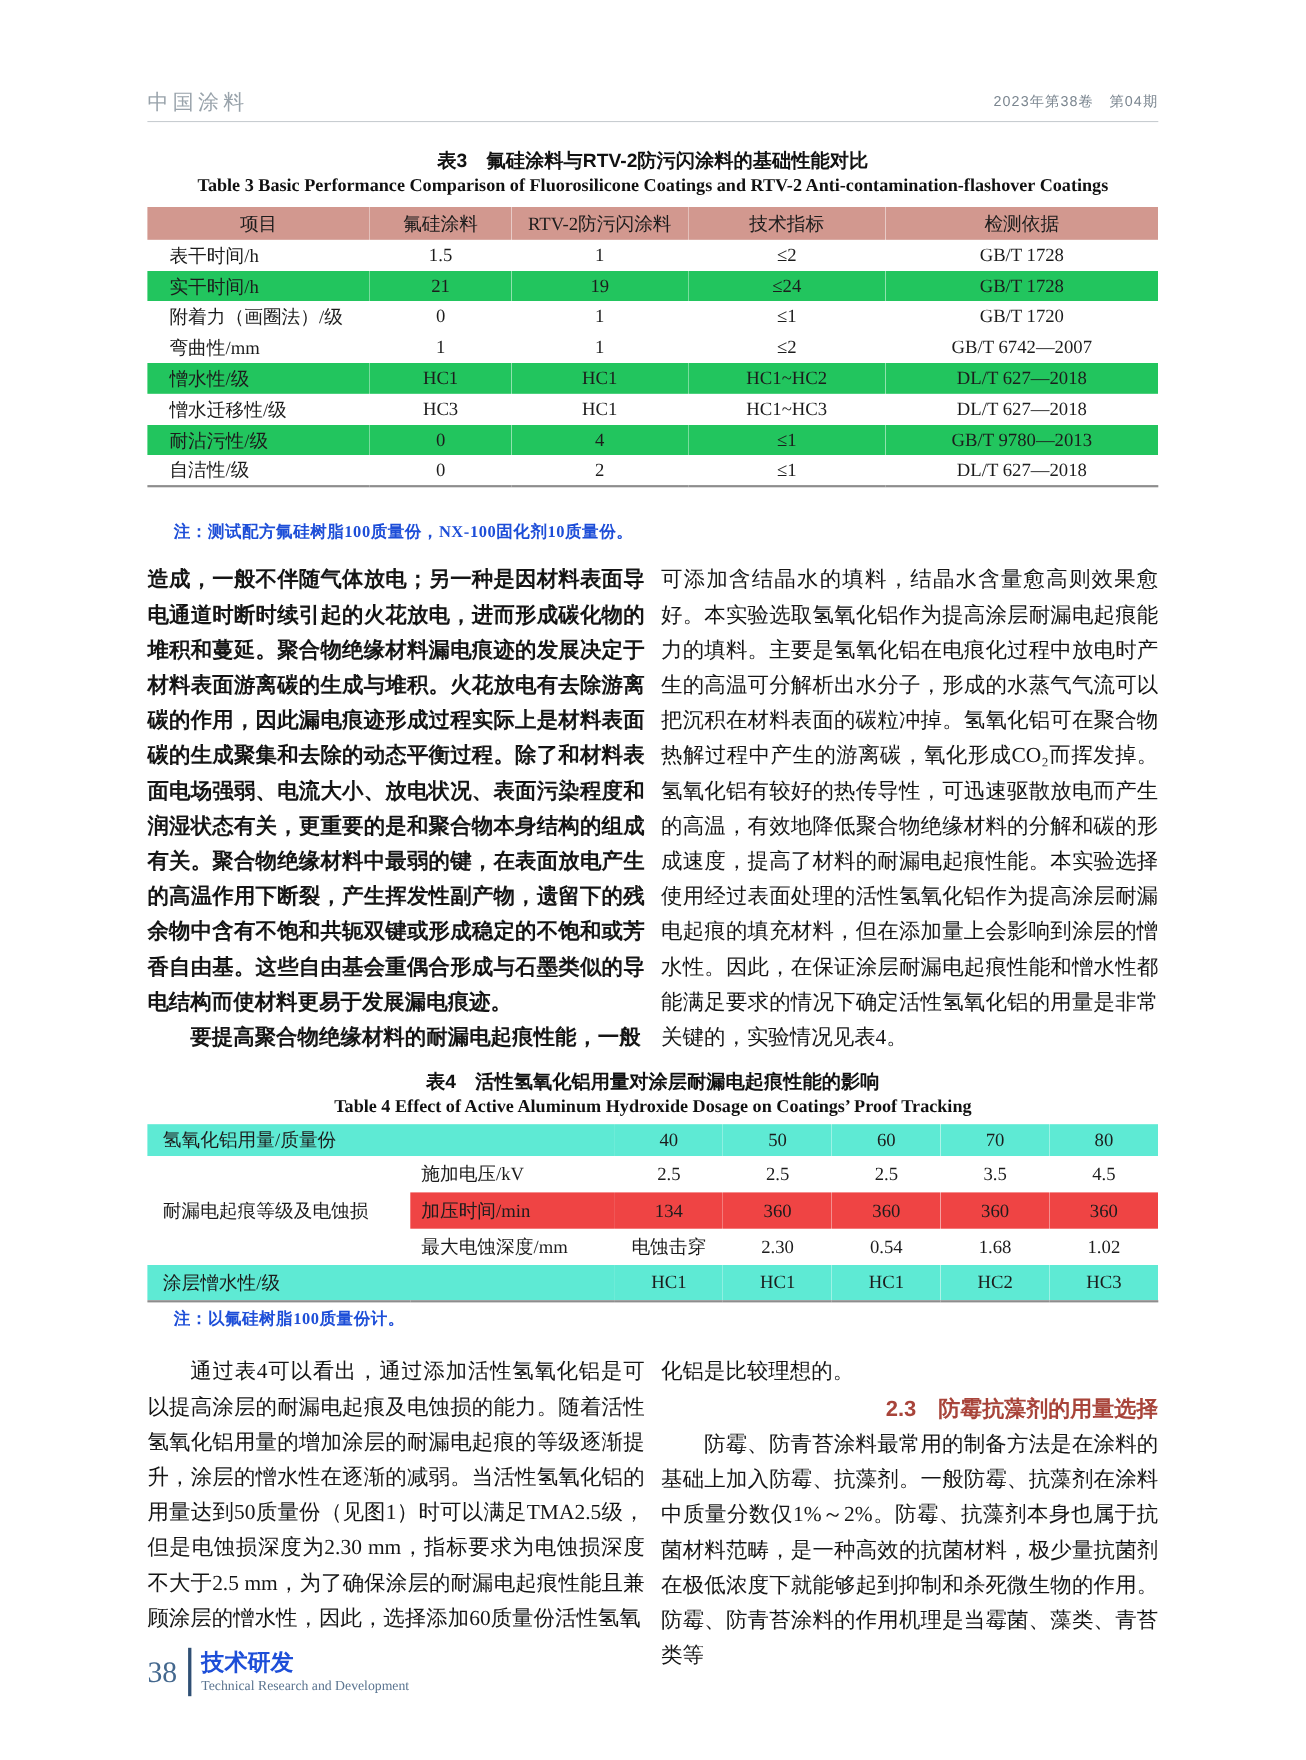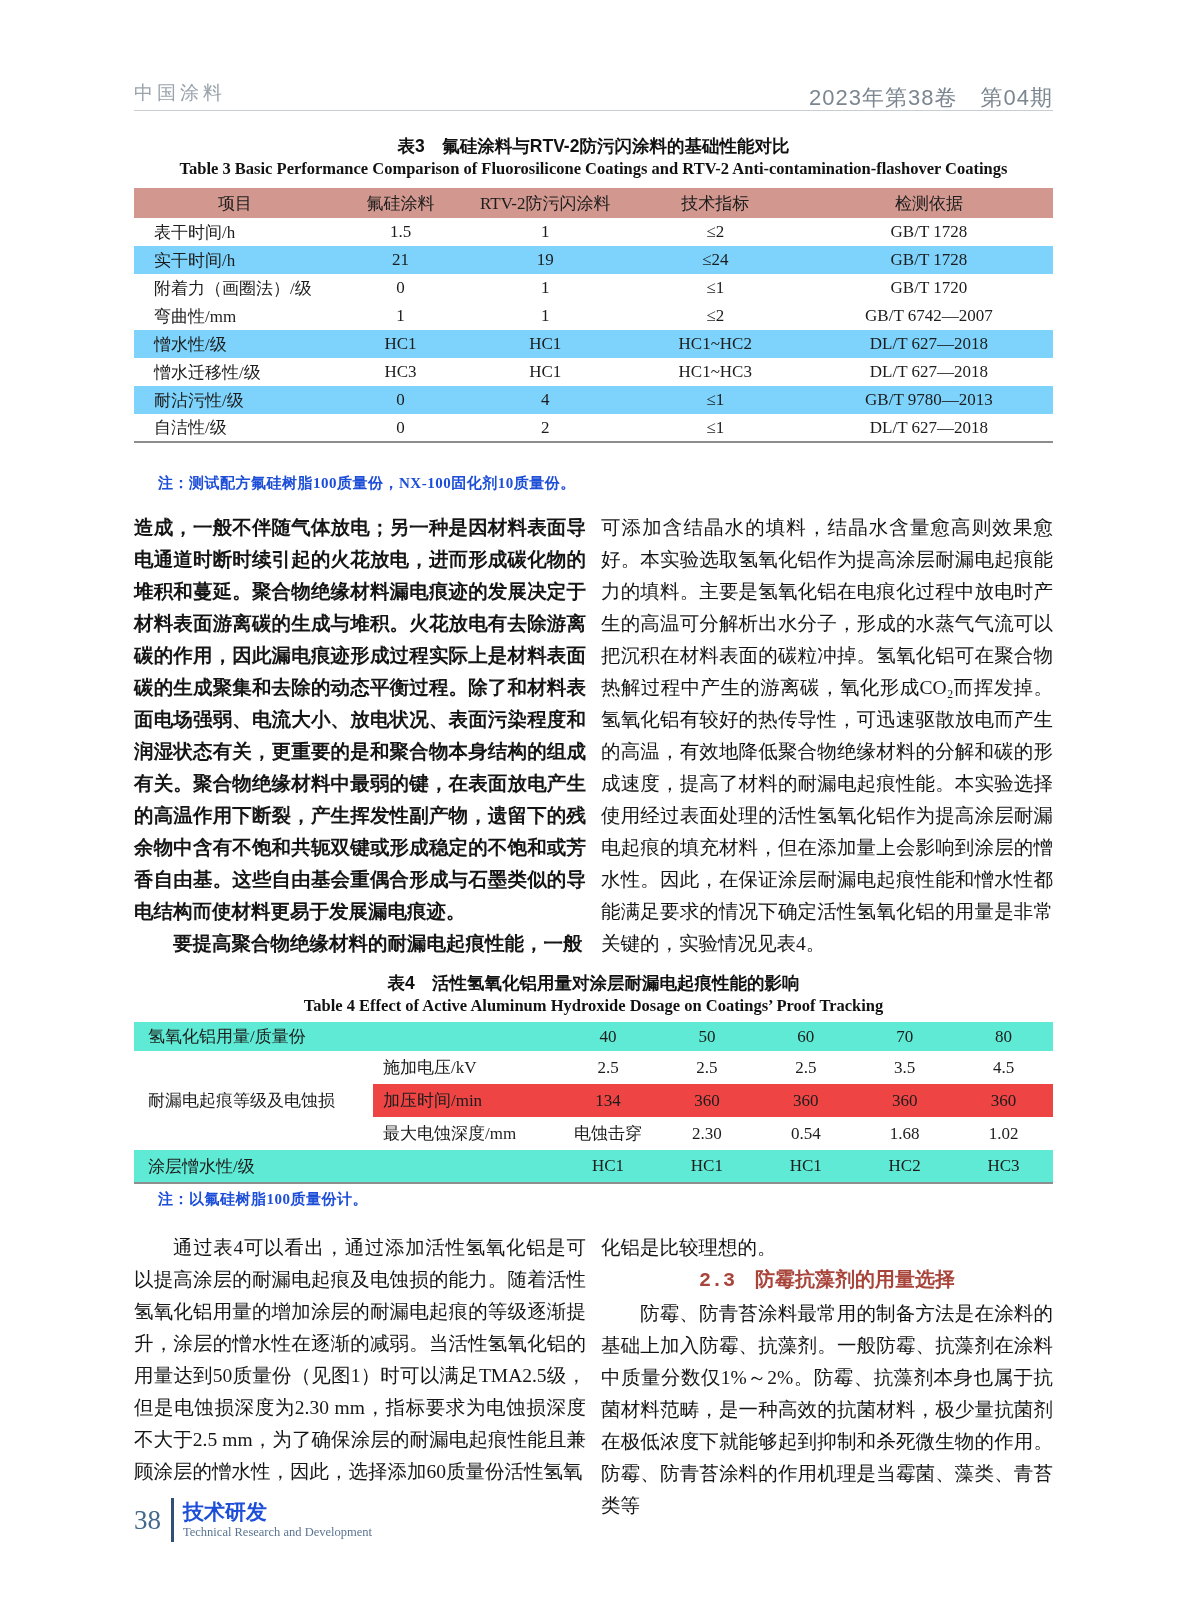--- a/index.html
+++ b/index.html
@@ -2,40 +2,40 @@
 <html><head>
 <meta charset="utf-8">
 <style>
   html,body{margin:0;padding:0;background:#ffffff;}
   .page{position:relative;width:1187px;height:1600px;background:#ffffff;overflow:hidden;
         font-family:"Liberation Serif","DejaVu Serif",serif;color:#1c1c1c;}
 
   
   .journal-name{position:absolute;left:134px;top:80px;font-size:19px;letter-spacing:4px;color:#99a3ab;
                 font-family:"Liberation Sans","DejaVu Sans",sans-serif;}
-  .issue-info{position:absolute;right:134px;top:83px;font-size:22px;letter-spacing:1px;color:#7b8690;
+  .issue-info{position:absolute;right:134px;top:83px;font-size:13px;letter-spacing:1px;color:#7b8690;
               font-family:"Liberation Sans","DejaVu Sans",sans-serif;}
   .header-rule{position:absolute;left:134px;top:110px;width:919px;height:1px;background:#c8cdd1;}
 
   
   .tbl-title-cn{position:absolute;left:134px;width:919px;text-align:center;font-weight:bold;font-size:17.5px;
                 font-family:"Liberation Sans","DejaVu Sans",sans-serif;color:#111;}
   .tbl-title-en{position:absolute;left:134px;width:919px;text-align:center;font-weight:bold;font-size:16.5px;color:#111;}
   .t3-title-cn{top:134px;} .t3-title-en{top:159px;}
   .t4-title-cn{top:971px;} .t4-title-en{top:996px;}
 
   
   table{border-collapse:collapse;table-layout:fixed;}
   .datatable{position:absolute;left:134px;width:919px;font-size:17px;}
   .datatable td,.datatable th{font-weight:normal;text-align:center;vertical-align:middle;padding:0 2px;
                               overflow:hidden;white-space:nowrap;}
   .t3{top:188px;border-bottom:2px solid #8d8d8d;}
   .t3 tr{height:28px;}
   .t3 tr.head{height:30px;background:#d2988f;}
-  .t3 tr.stripe{background:#7dd3fc;}
+  .t3 tr.stripe{background:#22c55e;}
   .t3 td.c1{text-align:left;padding-left:20px;}
   .t4{top:1022px;border-bottom:2px solid #8d8d8d;}
   .t4 tr{height:33px;}
   .t4 tr.head{height:29px;}
   .t4 .pinkcell{background:#5eead4;}
   .t4 .stripecell{background:#ef4444;}
   .t4 td.lab{text-align:left;padding-left:14px;}
   .t4 td.param{text-align:left;padding-left:10px;}
 
   .tbl-note{position:absolute;left:158px;font-size:15px;color:#1d4ed8;font-weight:bold;letter-spacing:.5px;}
@@ -44,21 +44,21 @@
   
   .textcol{position:absolute;width:452px;font-size:19.5px;line-height:32px;text-align:justify;
            text-justify:inter-ideograph;word-break:break-all;color:#151515;}
   .textcol p{margin:0;}
   .indent{text-indent:2em;}
   .col-left-top{left:134px;top:512px;font-weight:bold;}
   .col-right-top{left:601px;top:512px;}
   .col-left-bot{left:134px;top:1232px;}
   .col-right-bot{left:601px;top:1232px;}
   .section-heading{margin:2px 0 2px 0;color:#a8443a;font-weight:bold;font-size:20px;line-height:34px;
-                   font-family:Liberation Mono, monospace;text-align:center;text-indent:0;}
+                   font-family:Liberation Sans, sans-serif;text-align:right;text-indent:0;}
 
   
   .footer{position:absolute;left:134px;top:1498px;display:flex;align-items:center;}
   .page-number{font-size:27px;color:#44688e;line-height:44px;}
   .footer-divider{width:3px;height:44px;background:#2f4f74;margin:0 9px 0 10px;}
   .footer-cn{font-size:21px;font-weight:bold;color:#1d4ed8;line-height:24px;
              font-family:"Liberation Sans","DejaVu Sans",sans-serif;}
   .footer-en{font-size:12.5px;color:#5a7globa190;color:#5a7490;line-height:17px;}
 </style>
 </head>

